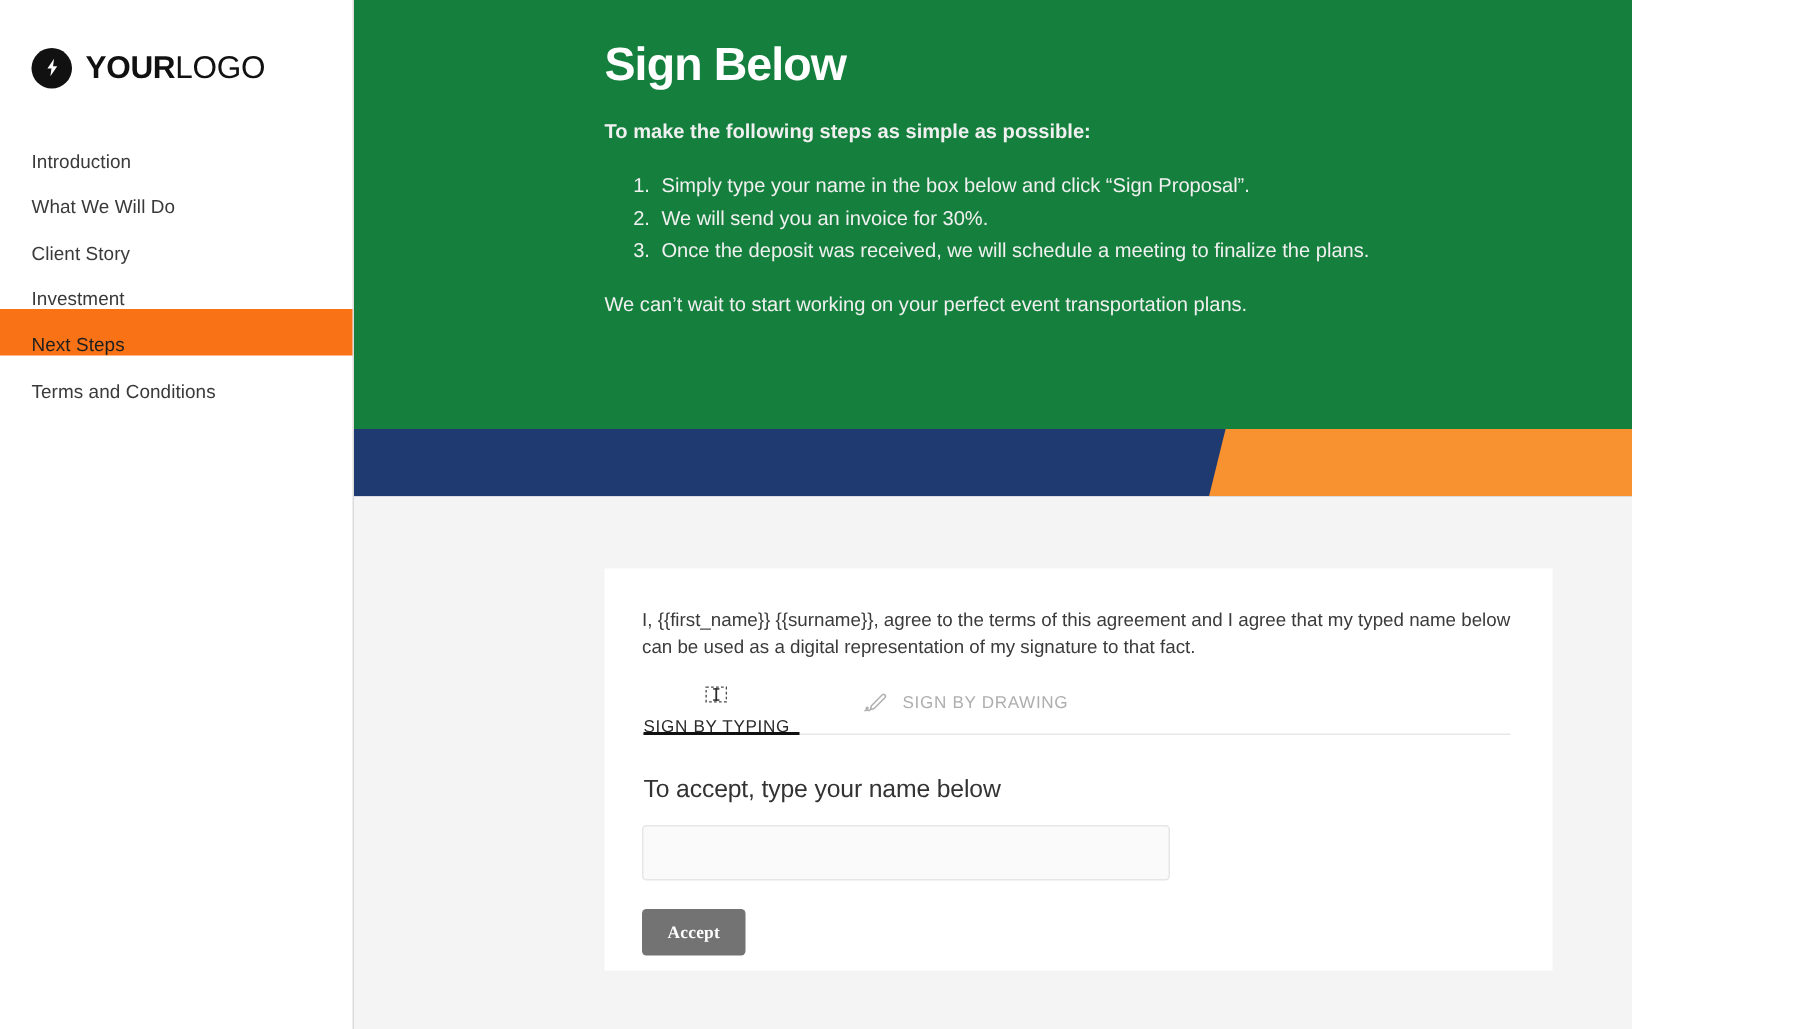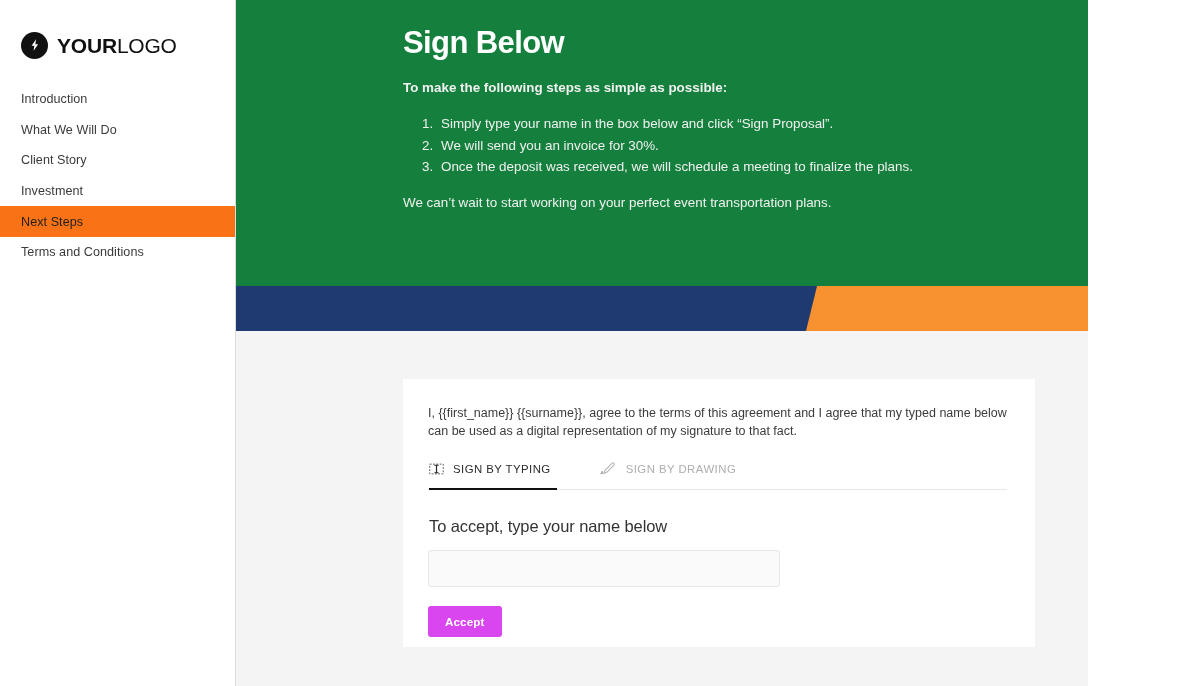--- a/index.html
+++ b/index.html
@@ -58,21 +58,21 @@
   .logo-text .bold { font-weight: 700; color: #111111; }
   .logo-text .light { font-weight: 400; color: #111111; }
 
   .nav {
     margin-top: 22px;
   }
 
   .nav-item {
     height: 30.6px;
     display: flex;
-    align-items: center;
+    align-items: flex-end;
     padding-left: 21px;
     font-size: 12.6px;
     color: #3a3a3a;
     letter-spacing: 0.05px;
     cursor: pointer;
     background: transparent;
   }
 
   .nav-item.active {
     background: #f97316;
@@ -190,21 +190,21 @@
     align-items: center;
     gap: 9px;
     height: 33px;
     padding: 0 6px 7px 0;
     cursor: pointer;
     font-size: 11.4px;
     letter-spacing: 0.45px;
     color: #aeaeae;
     position: relative;
   }
-  .tab.active { color: #2b2b2b; }
+  .tab.active { color: #2b2b2b; flex-direction: column; }
   .tab.active::after {
     content: "";
     position: absolute;
     left: 0; right: 0; bottom: -1px;
     height: 2.5px;
     background: #111111;
   }
   .tab-2 { margin-left: 42px; }
 
   .tab-icon { display: inline-flex; align-items: center; }
@@ -226,30 +226,30 @@
     padding: 0 10px;
     font-size: 13px;
     color: #333;
     font-family: "Liberation Sans", sans-serif;
     outline: none;
   }
 
   .accept-btn {
     margin-top: 19px;
     display: inline-block;
-    background: #d946ef;
+    background: #737373;
     color: #ffffff;
     border: none;
     border-radius: 3px;
     font-size: 11.6px;
     font-weight: 700;
     letter-spacing: 0.15px;
     padding: 9px 17px;
     cursor: pointer;
-    font-family: Liberation Sans, sans-serif;
+    font-family: Liberation Serif, serif;
   }
 </style>
 </head>
 <body>
 
 <div class="app">
 
   <aside class="sidebar">
 
     <div class="logo-row">

